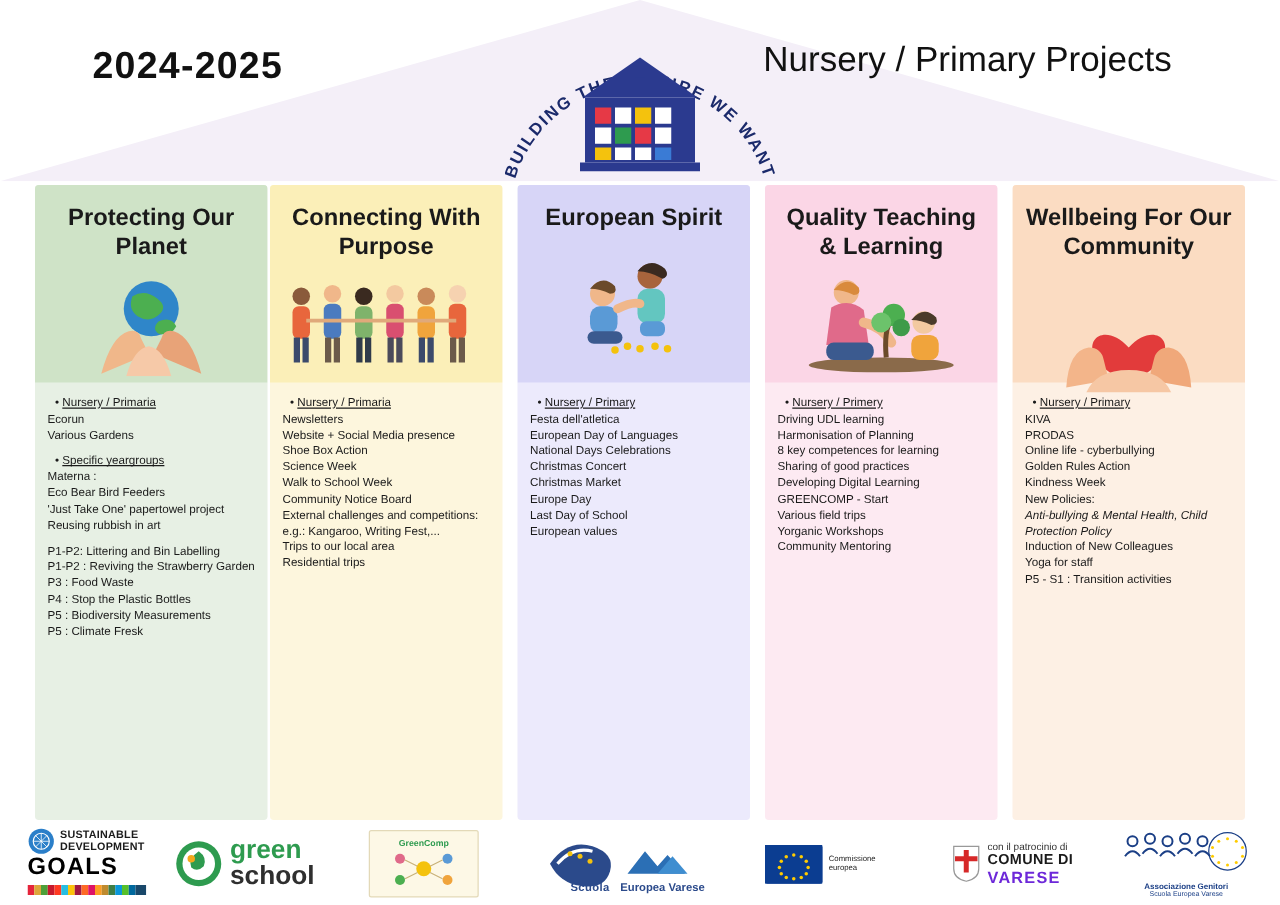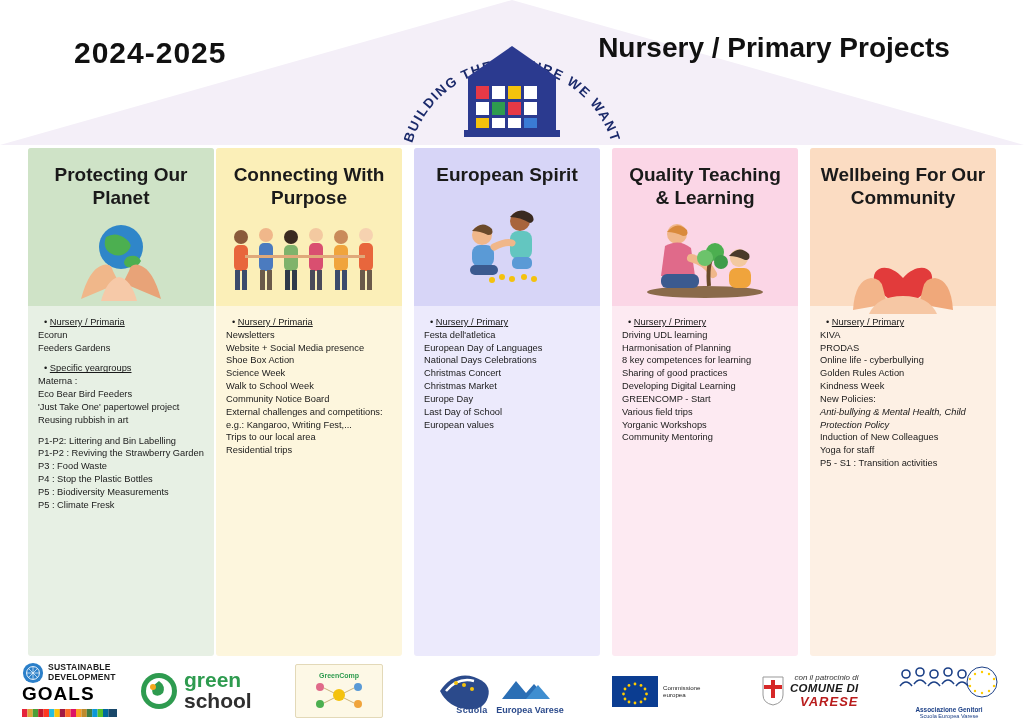--- a/index.html
+++ b/index.html
@@ -18,21 +18,21 @@
   .roof{
     position:absolute;left:0;top:0;width:1024px;height:145px;
   }
   .year{
     position:absolute;left:38px;top:36px;
     font-size:30px;font-weight:bold;letter-spacing:1px;color:#111;margin-left:36px;
   }
   .title{
     position:absolute;right:40px;top:30px;width:420px;
     text-align:center;
-    font-size:28px;font-weight:bold;color:#111;line-height:1.3;
+    font-size:28px;font-weight:normal;color:#111;line-height:1.3;
   }
   .arch-wrap{
     position:absolute;left:404px;top:4px;width:216px;height:142px;
   }
   .arch-text{
     position:absolute;left:0;top:0;width:216px;height:142px;
   }
   .arch-text text{
     font-family:"Liberation Sans", sans-serif;
     font-size:13.5px;font-weight:bold;letter-spacing:1.6px;fill:#1b2a6b;
@@ -108,24 +108,24 @@
           display:flex;flex-direction:column;align-items:center;justify-content:center;}
   .gc-title{font-size:7px;color:#2e9b4f;font-weight:bold;}
 
   .esv{left:430px;width:160px;}
   .esv-name{font-size:9px;color:#2b4a8b;font-weight:bold;letter-spacing:.3px;}
 
   .eu{left:612px;width:120px;}
   .eu-flag{width:46px;height:31px;background:#0b3d91;border-radius:2px;position:relative;}
   .eu-label{font-size:6.2px;color:#222;line-height:1.15;margin-left:5px;}
 
-  .varese{left:762px;width:120px;text-align:right;font-style:italic;}
+  .varese{left:762px;width:120px;text-align:left;}
   .varese-txt1{font-size:8px;color:#333;}
   .varese-txt2{font-size:11.5px;font-weight:bold;color:#1a1a1a;letter-spacing:.3px;}
-  .varese-txt3{font-size:13px;font-weight:bold;color:#b91c1c;letter-spacing:1px;}
+  .varese-txt3{font-size:13px;font-weight:bold;color:#6d28d9;letter-spacing:1px;}
 
   .agv{left:890px;width:120px;text-align:center;}
   .agv-t1{font-size:6.4px;color:#1b3f86;font-weight:bold;}
   .agv-t2{font-size:5.6px;color:#1b3f86;}
 </style>
 </head>
 <body>
 
 <div class="header">
   <svg class="roof" viewBox="0 0 1024 145" preserveAspectRatio="none">
@@ -180,21 +180,21 @@
           <path d="M66 42 q10 -4 14 4 q-4 8 -14 6 q-6 -4 0 -10 z" fill="#4caf50"></path>
           <path d="M20 84 q8 -30 22 -34 q8 -2 10 6 l6 12" fill="#f0b78a"></path>
           <path d="M100 84 q-8 -30 -22 -34 q-8 -2 -10 6 l-6 12" fill="#e8a378"></path>
           <path d="M40 86 q6 -22 18 -24 q12 2 18 24 z" fill="#f6c9a8"></path>
         </svg>
       </div>
     </div>
     <div class="col-body">
       <div class="bullet">•&nbsp;<u>Nursery / Primaria</u></div>
       <div>Ecorun</div>
-      <div>Feeders Gardens</div>
+      <div>Various Gardens</div>
       <div class="gap"></div>
       <div class="bullet">•&nbsp;<u>Specific yeargroups</u></div>
       <div>Materna :</div>
       <div>Eco Bear Bird Feeders</div>
       <div>'Just Take One' papertowel project</div>
       <div>Reusing rubbish in art</div>
       <div class="gap"></div>
       <div>P1-P2: Littering and Bin Labelling</div>
       <div>P1-P2 : Reviving the Strawberry Garden</div>
       <div>P3 : Food Waste</div>

